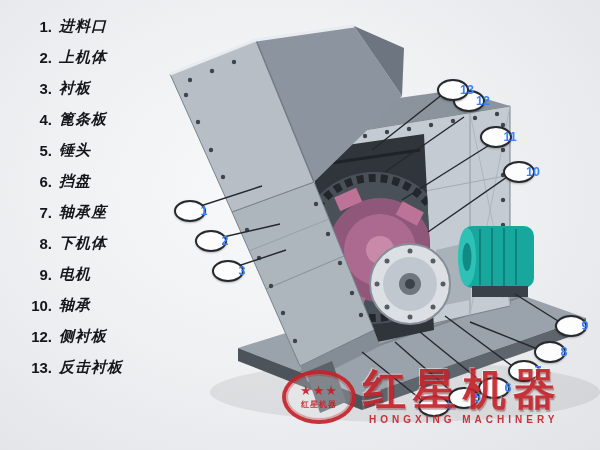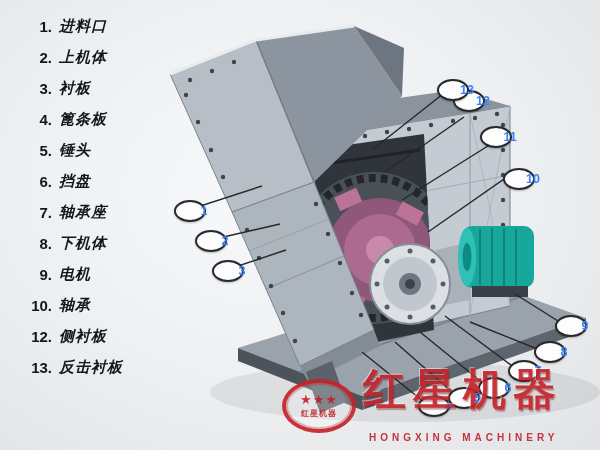--- a/index.html
+++ b/index.html
@@ -32,21 +32,21 @@
     background:rgba(255,255,255,.25);box-shadow:inset 0 0 0 2px rgba(196,36,43,.35);
   }
   .logo-stars{color:#c4242b;font-size:13px;line-height:1;letter-spacing:1px;}
   .logo-small{color:#c4242b;font-size:8px;font-weight:bold;letter-spacing:1px;margin-top:2px;}
   .brand-cn{
     font-size:43px;font-weight:bold;color:#c4242b;letter-spacing:7px;line-height:1;
     text-shadow:1px 2px 1px rgba(110,15,18,.4), -1px -1px 0 rgba(255,255,255,.5);
     white-space:nowrap;
   }
   .brand-en{
-    font-size:10px;font-weight:bold;color:#c4242b;letter-spacing:4px;margin-top:21px;
+    font-size:10px;font-weight:bold;color:#c4242b;letter-spacing:4px;margin-top:3px;
     padding-left:6px;white-space:nowrap;
   }
 </style>
 </head>
 <body>
 
 <div class="stage">
 
   <svg class="diagram-svg" width="600" height="450" viewBox="0 0 600 450" xmlns="http://www.w3.org/2000/svg">
     <defs>
@@ -263,21 +263,21 @@
     </div>
   <div class="callout" style="left:508px;top:360px">
       <span>7</span>
     </div>
   <div class="callout" style="left:534px;top:341px">
       <span>8</span>
     </div>
   <div class="callout" style="left:555px;top:315px">
       <span>9</span>
     </div>
-  <div class="callout" style="left:503px;top:168px">
+  <div class="callout" style="left:503px;top:161px">
       <span>10</span>
     </div>
   <div class="callout" style="left:480px;top:126px">
       <span>11</span>
     </div>
   <div class="callout" style="left:453px;top:90px">
       <span>12</span>
     </div>
   <div class="callout" style="left:437px;top:79px">
       <span>13</span>

